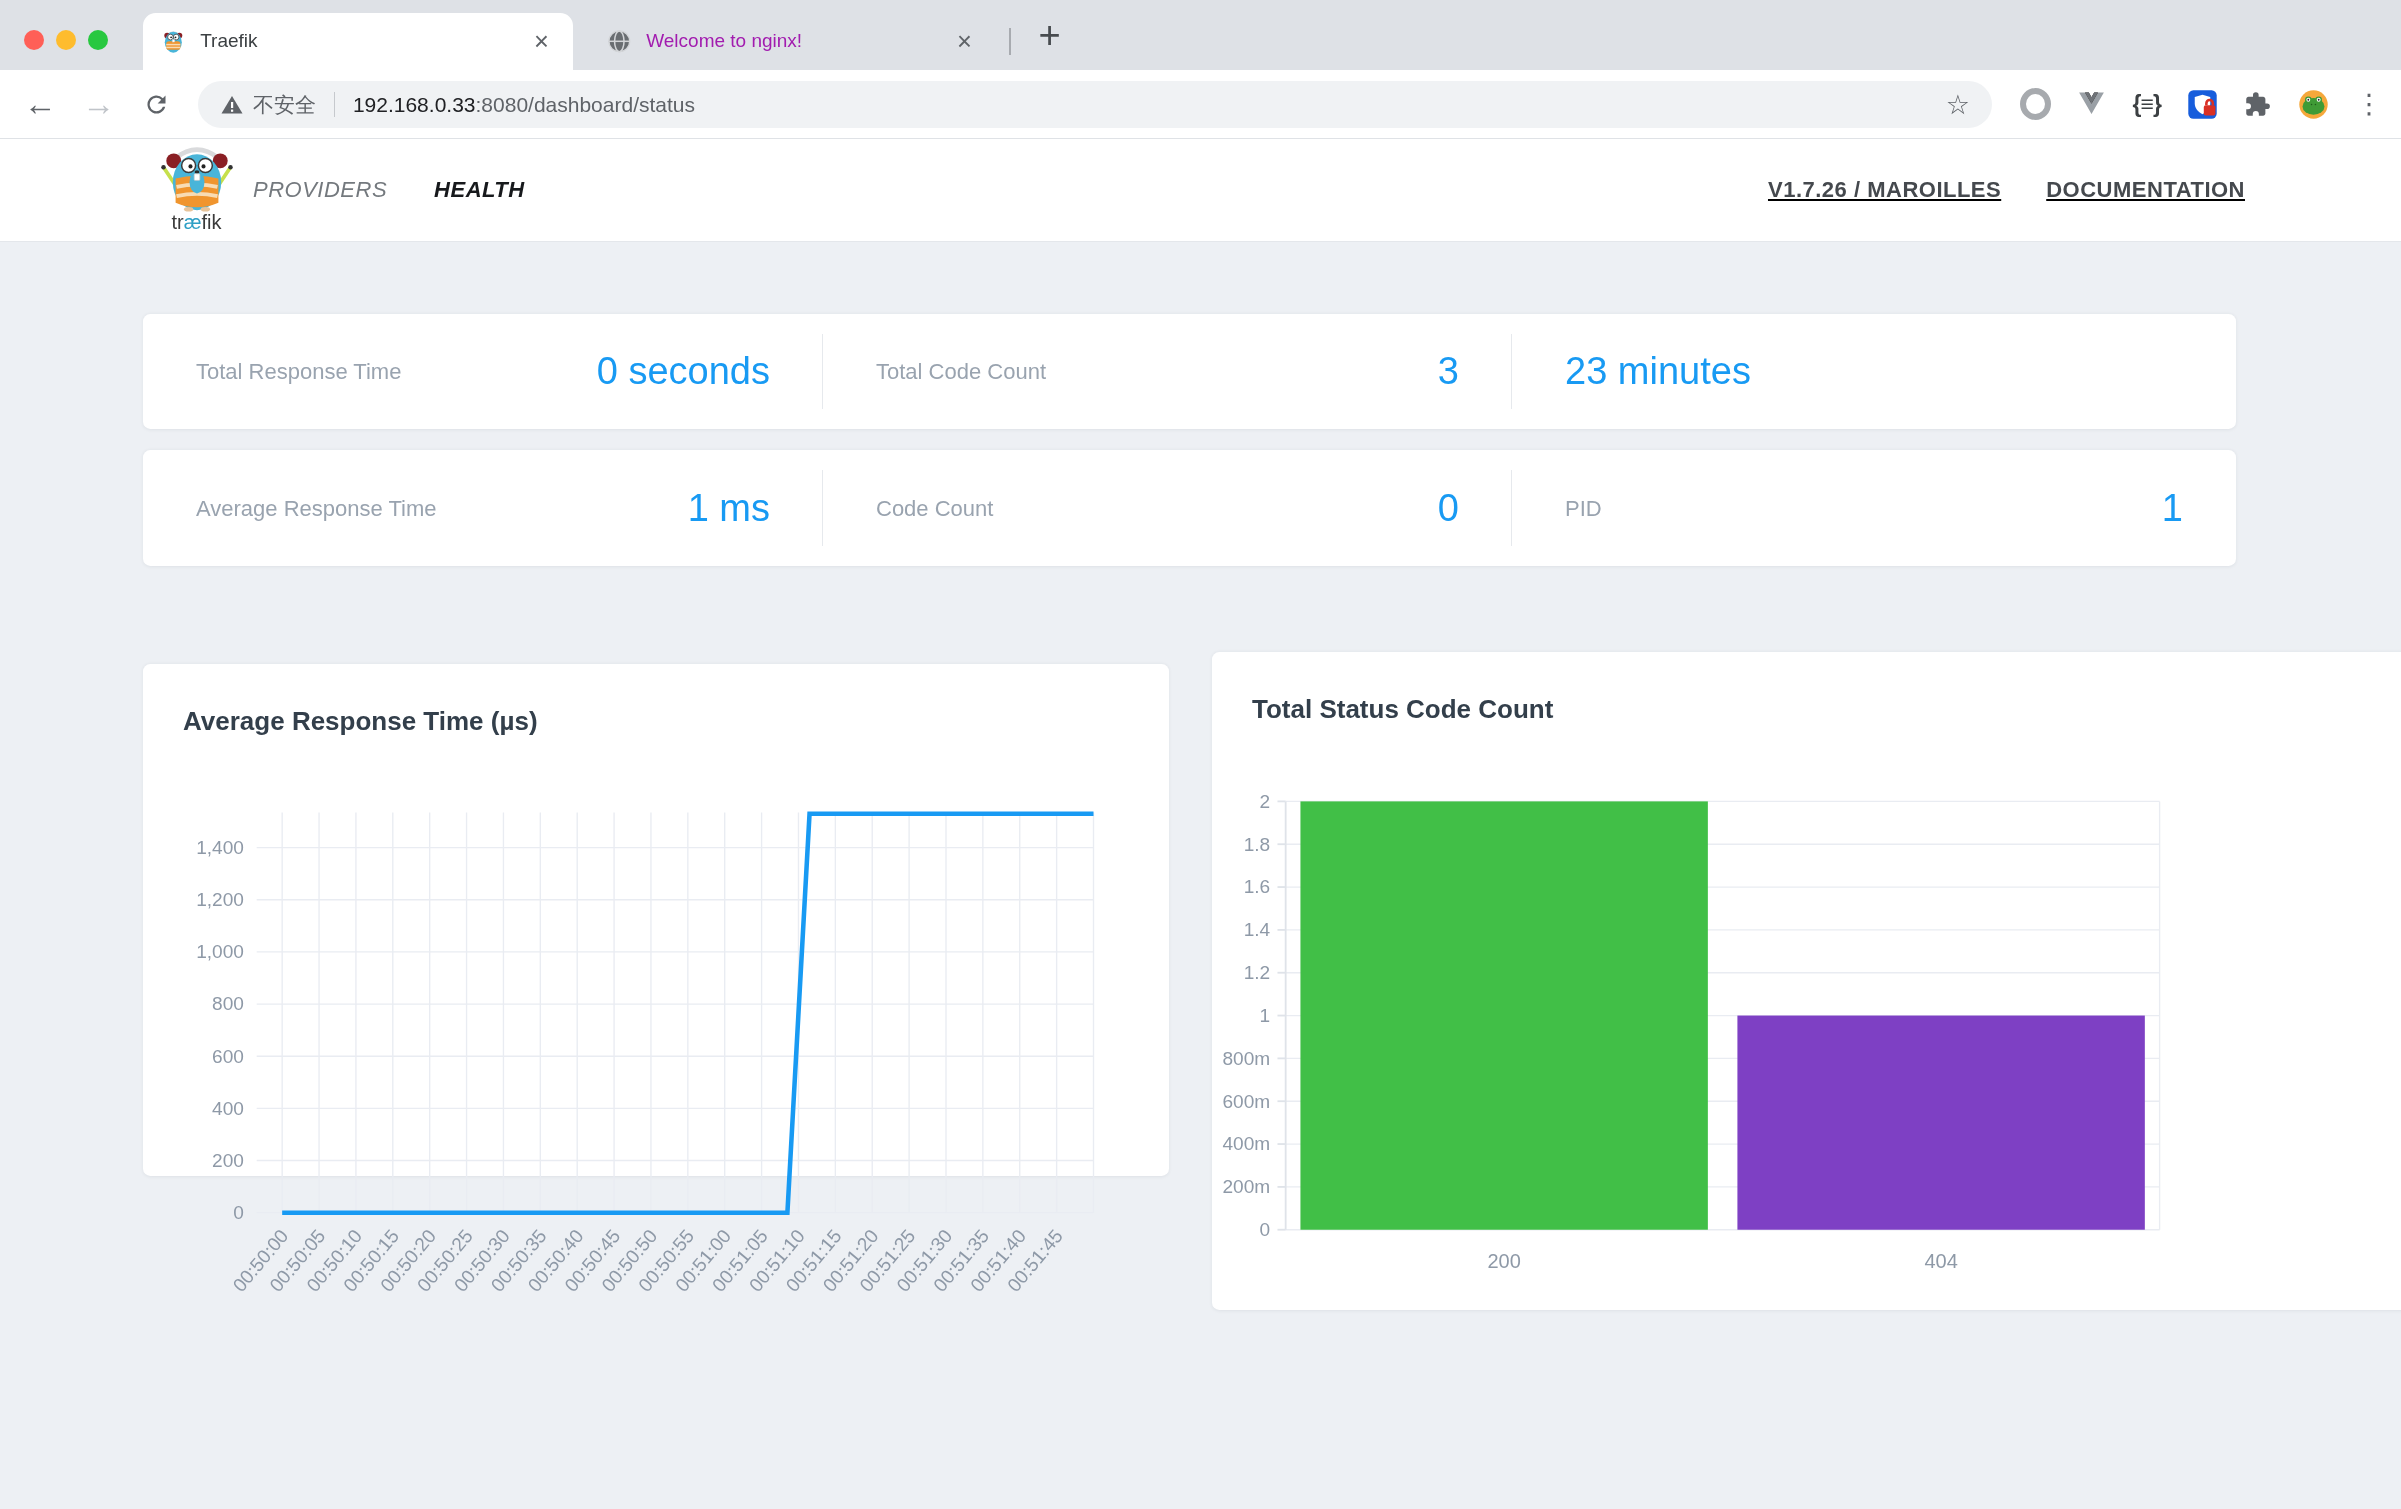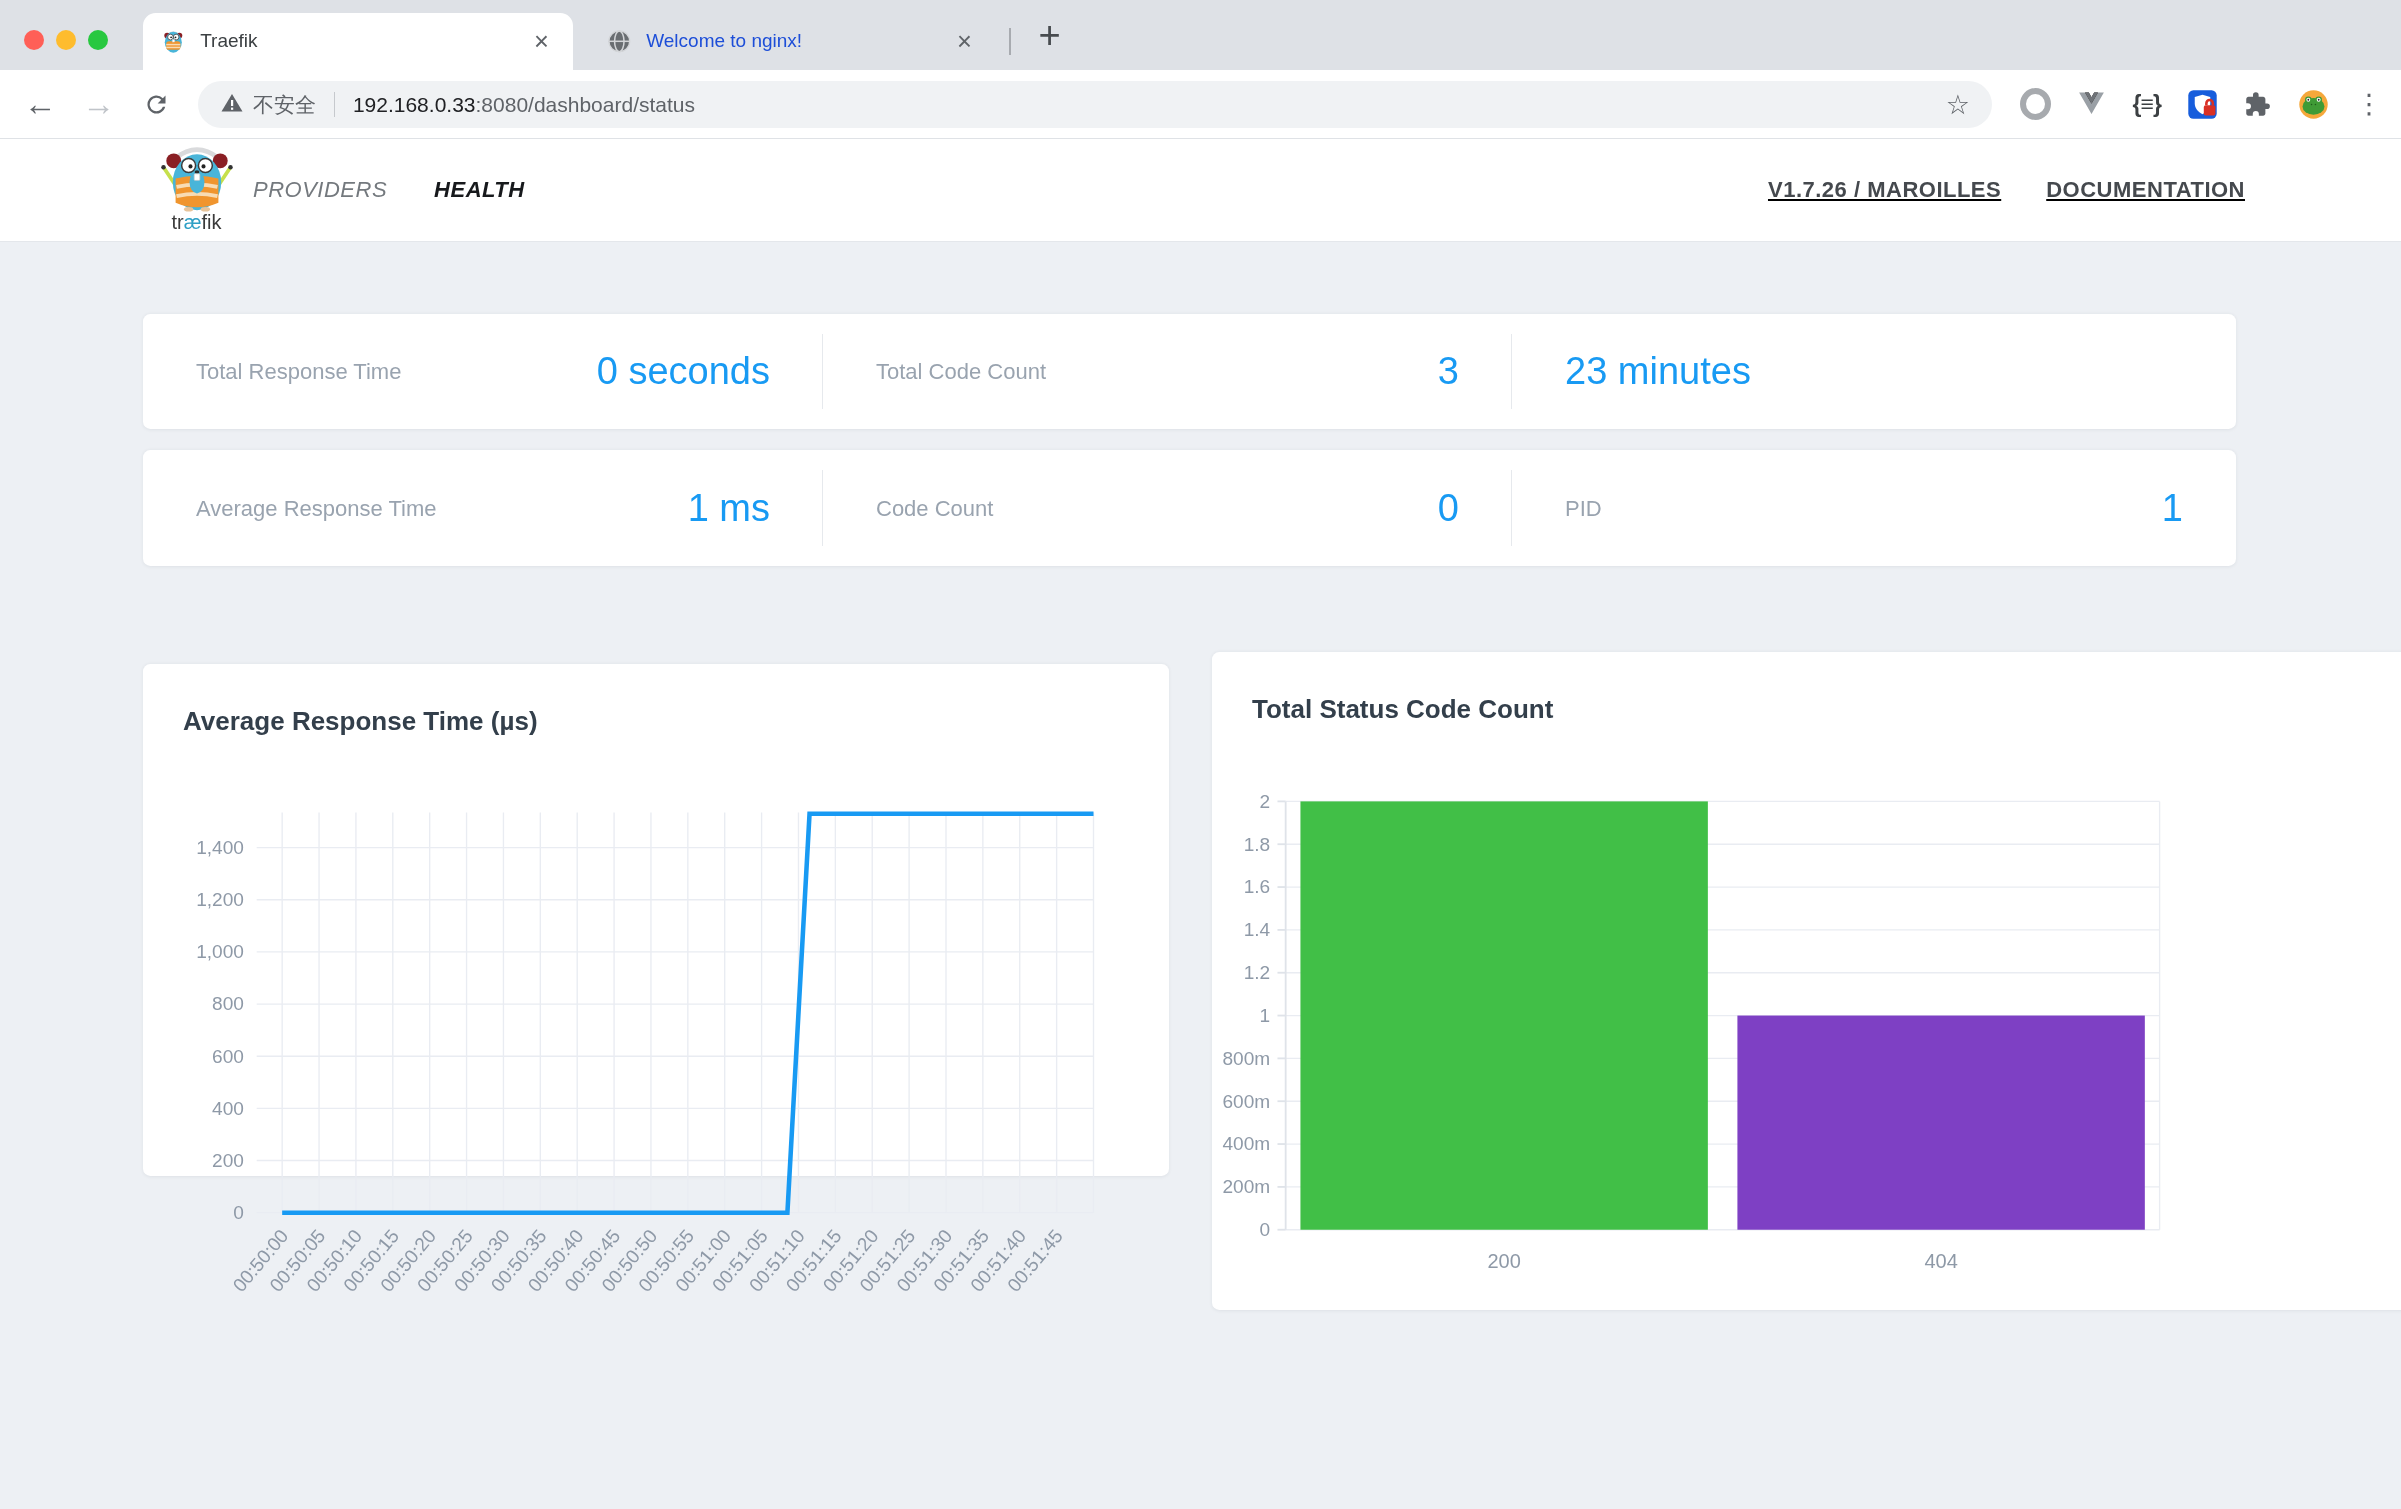--- a/index.html
+++ b/index.html
@@ -12,35 +12,35 @@
   .traffic{position:absolute;top:30px;left:24px;display:flex;gap:12px;}
   .light{width:20px;height:20px;border-radius:50%;}
   .light.red{background:#ff5f57;}
   .light.yellow{background:#febc2e;}
   .light.green{background:#28c840;}
   .tab{display:flex;align-items:center;position:absolute;top:12.7px;height:57px;box-sizing:border-box;padding:0 18px;}
   .tab.active{left:143px;width:430px;background:#ffffff;border-radius:12.7px 12.7px 0 0;}
   .tab.inactive{left:589px;width:407px;}
   .tab .fav{width:24.6px;height:24.6px;flex:0 0 auto;}
   .tab .t-title{font-size:19px;color:#3c4043;margin-left:14.6px;flex:1;white-space:nowrap;overflow:hidden;}
-  .tab.inactive .t-title{color:#1d4ed8;}
+  .tab.inactive .t-title{color:#a21caf;}
   .tab .t-close{font-size:25.5px;color:#5f6368;width:27px;text-align:center;flex:0 0 auto;}
   .tab-sep{position:absolute;left:1009px;top:28px;width:1.8px;height:27px;background:#a8abb0;}
   .newtab{position:absolute;left:1026px;top:14.6px;width:47px;height:42px;font-size:38px;line-height:40px;
           text-align:center;color:#474b4f;font-weight:400;}
   .toolbar{position:absolute;top:70px;left:0;width:2401px;height:69px;background:#ffffff;
            border-bottom:0.9px solid #dfe2e6;box-sizing:border-box;}
   .nav-ico{position:absolute;top:0;height:68px;display:flex;align-items:center;justify-content:center;
            width:47px;font-size:33px;color:#5f6368;}
   .nav-ico.back{left:16.4px;}
   .nav-ico.fwd{left:75px;color:#c0c4c9;}
   .nav-ico.reload{left:133px;}
   .omnibox{position:absolute;left:198px;top:11px;width:1794px;height:47px;border-radius:24px;
            background:#f0f2f4;display:flex;align-items:center;box-sizing:border-box;padding:0 22px;}
-  .sec-chip{display:flex;align-items:flex-start;gap:9px;}
+  .sec-chip{display:flex;align-items:center;gap:9px;}
   .sec-label{font-size:21px;color:#5f6368;}
   .omni-div{width:0.9px;height:25.5px;background:#c6c9cd;margin:0 18px;}
   .url{font-size:21px;white-space:nowrap;}
   .url .host{color:#202124;}
   .url .rest{color:#5f6368;}
   .omni-star{margin-left:auto;font-size:27px;color:#5f6368;}
   .ext-row{position:absolute;right:16.4px;top:0;height:68px;display:flex;align-items:center;gap:24.6px;}
   .ext{width:31px;height:31px;display:flex;align-items:center;justify-content:center;}
   .ring{width:20px;height:20px;border:6.4px solid #a7aaae;border-radius:50%;box-sizing:content-box;}
   .mono-ico{font-size:23px;color:#3c4043;font-weight:bold;letter-spacing:-0.9px;}

